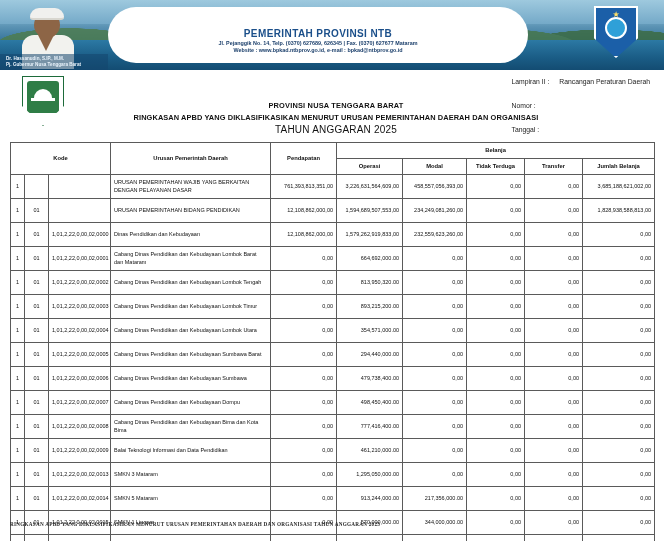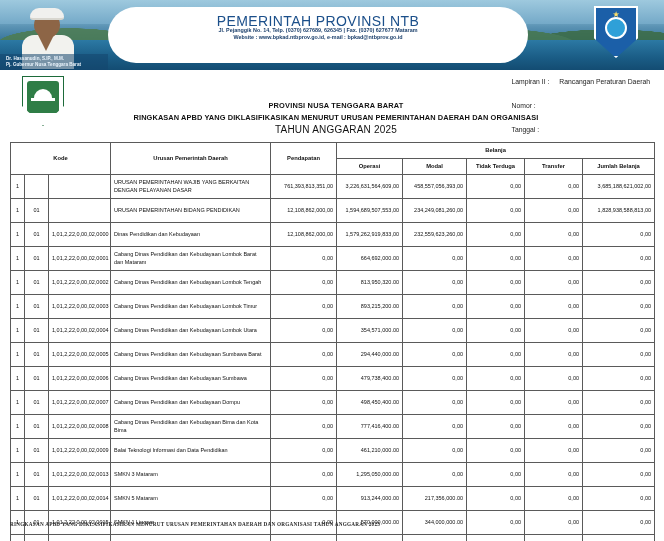--- a/index.html
+++ b/index.html
@@ -41,22 +41,22 @@
     left:108px; top:7px; width:420px; height:56px;
     background:#ffffff;
     border-radius: 28px;
     z-index:3;
   }
   .banner-textblock {
     position:absolute; left:108px; top:8px; width:420px; height:56px;
     z-index:4; text-align:center;
   }
   .b-line1 {
-    font-size:14px; font-weight:normal; color:#1b4f8a;
-    letter-spacing:.4px; margin-top:7px; line-height:12px;
+    font-size:10px; font-weight:bold; color:#1b4f8a;
+    letter-spacing:.4px; margin-top:20px; line-height:12px;
   }
   .b-line2 {
     font-size:15.5px; font-weight:bold; color:#123f7a;
     letter-spacing:.1px; line-height:18px;
   }
   .b-line3, .b-line4 {
     font-size:5.4px; font-weight:bold; color:#1b3f6b; line-height:7px;
   }
 
   .gov-photo {

